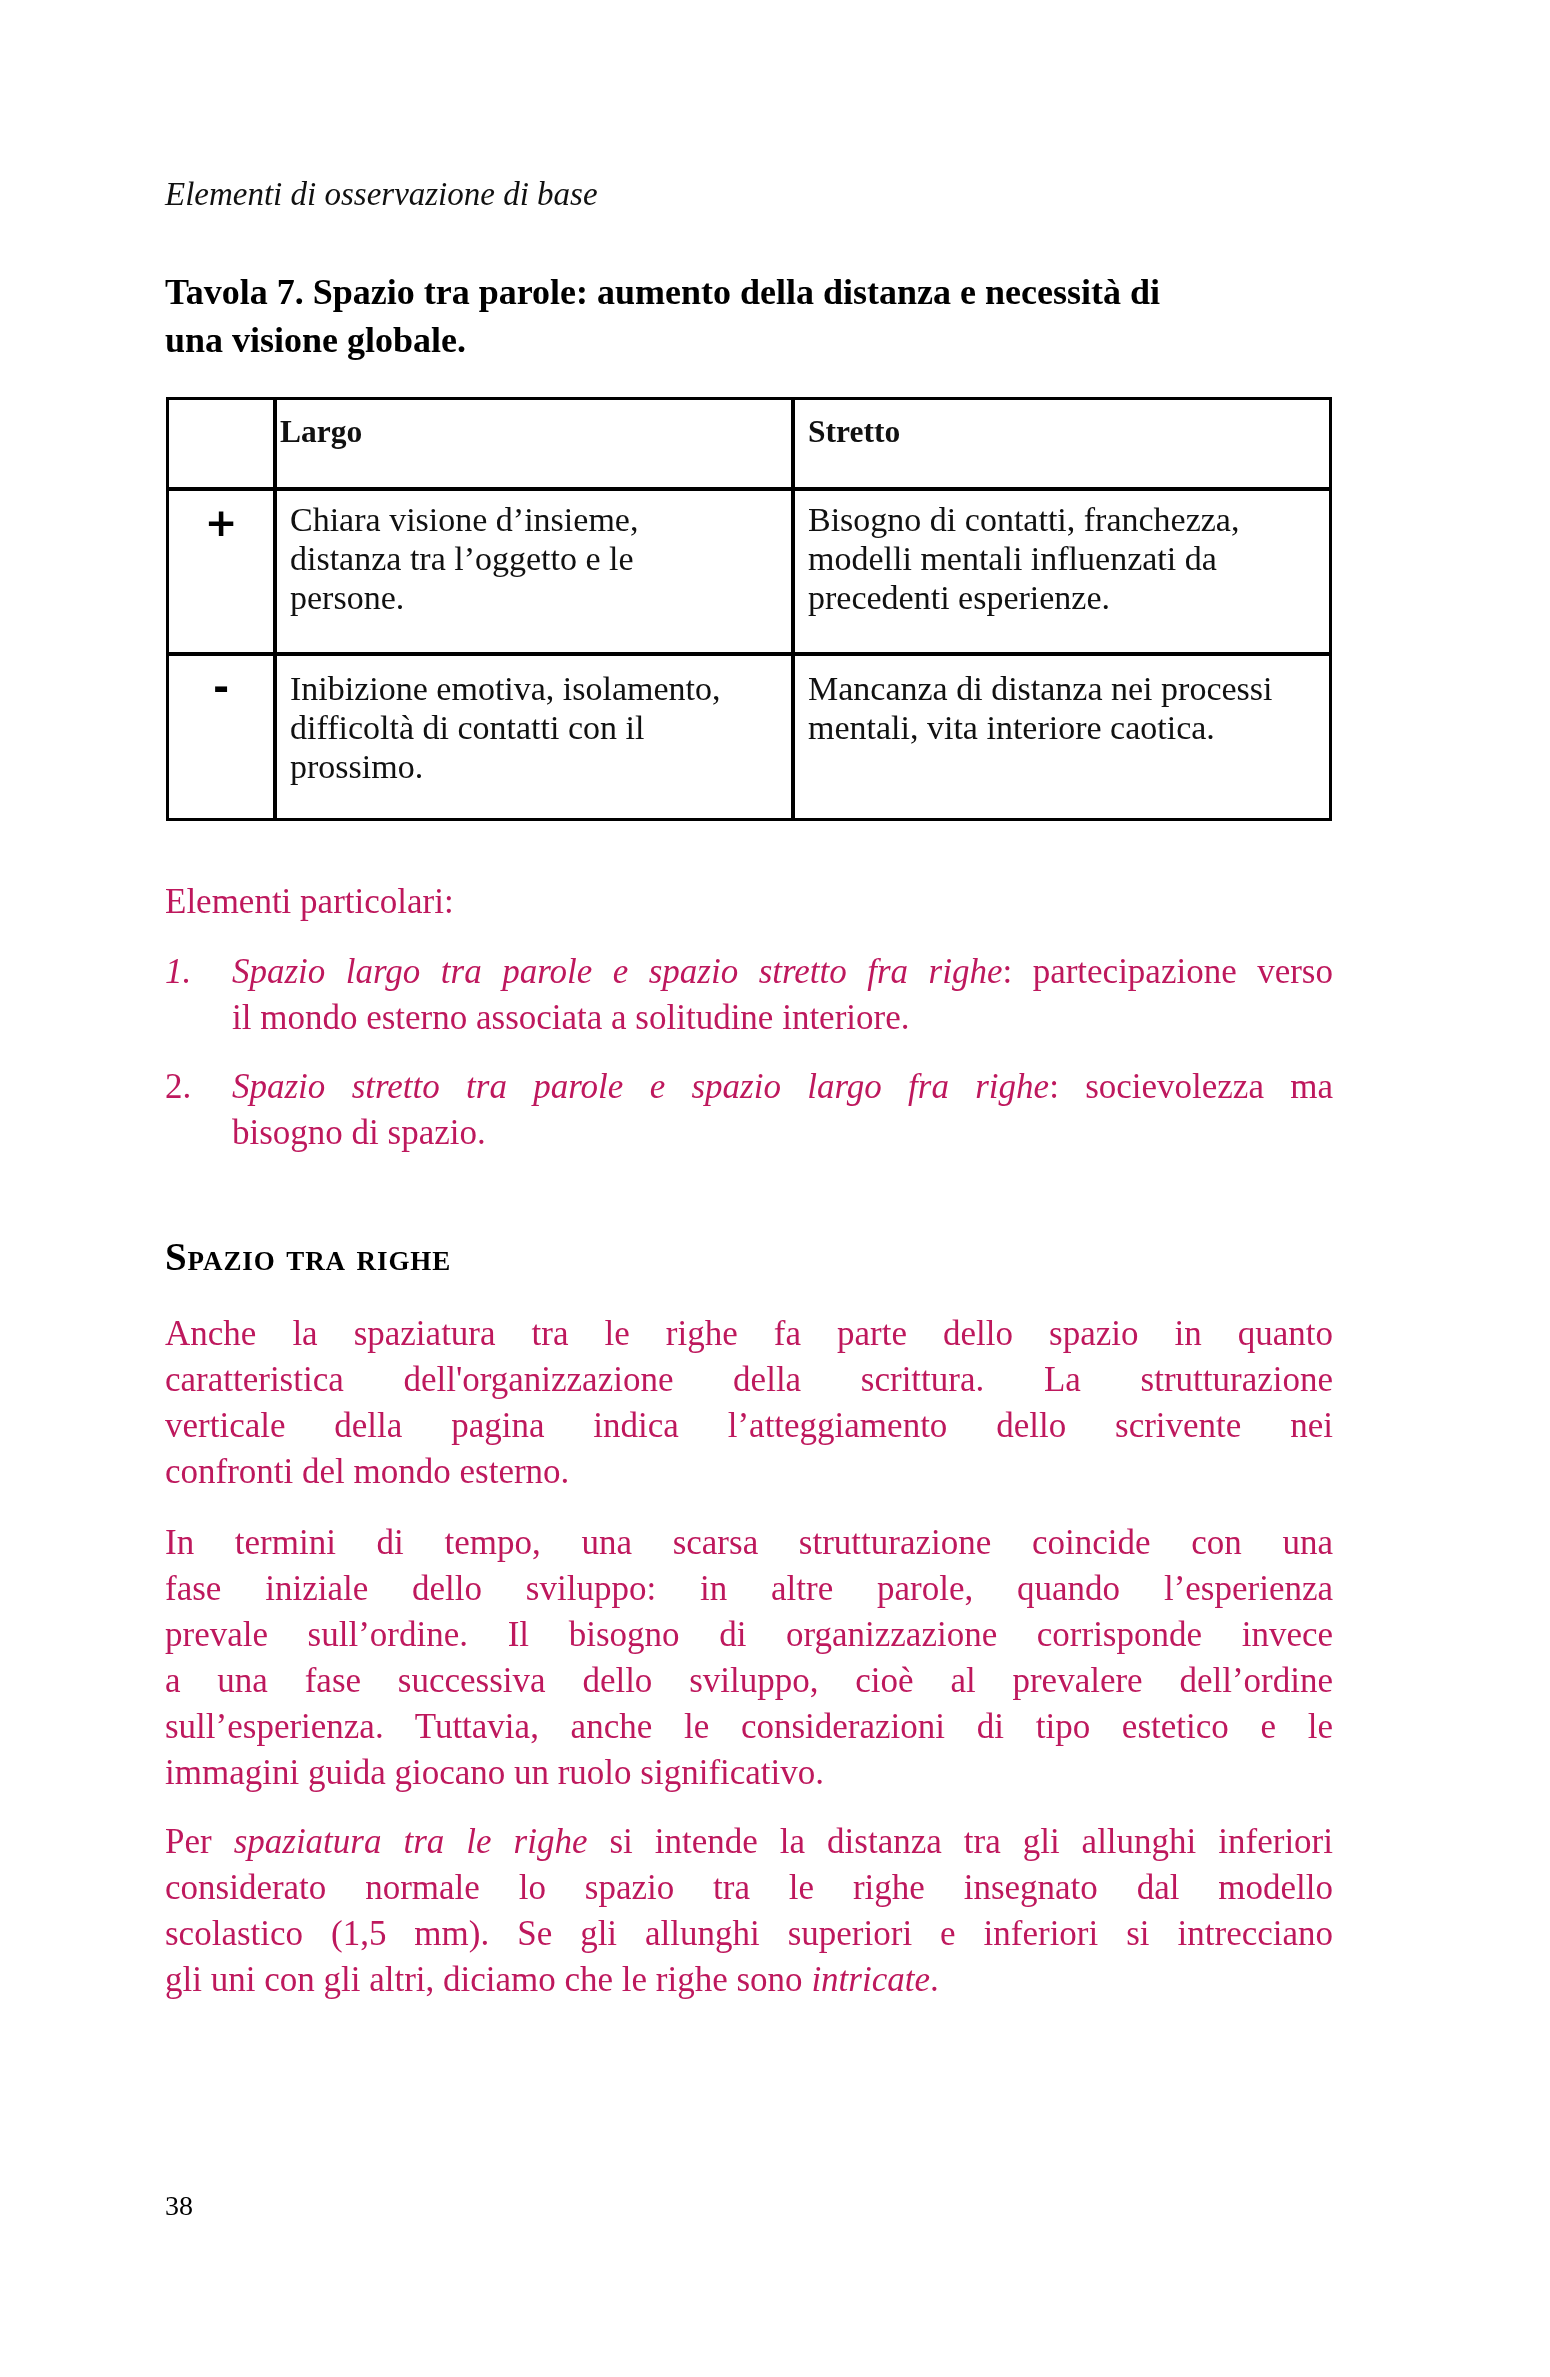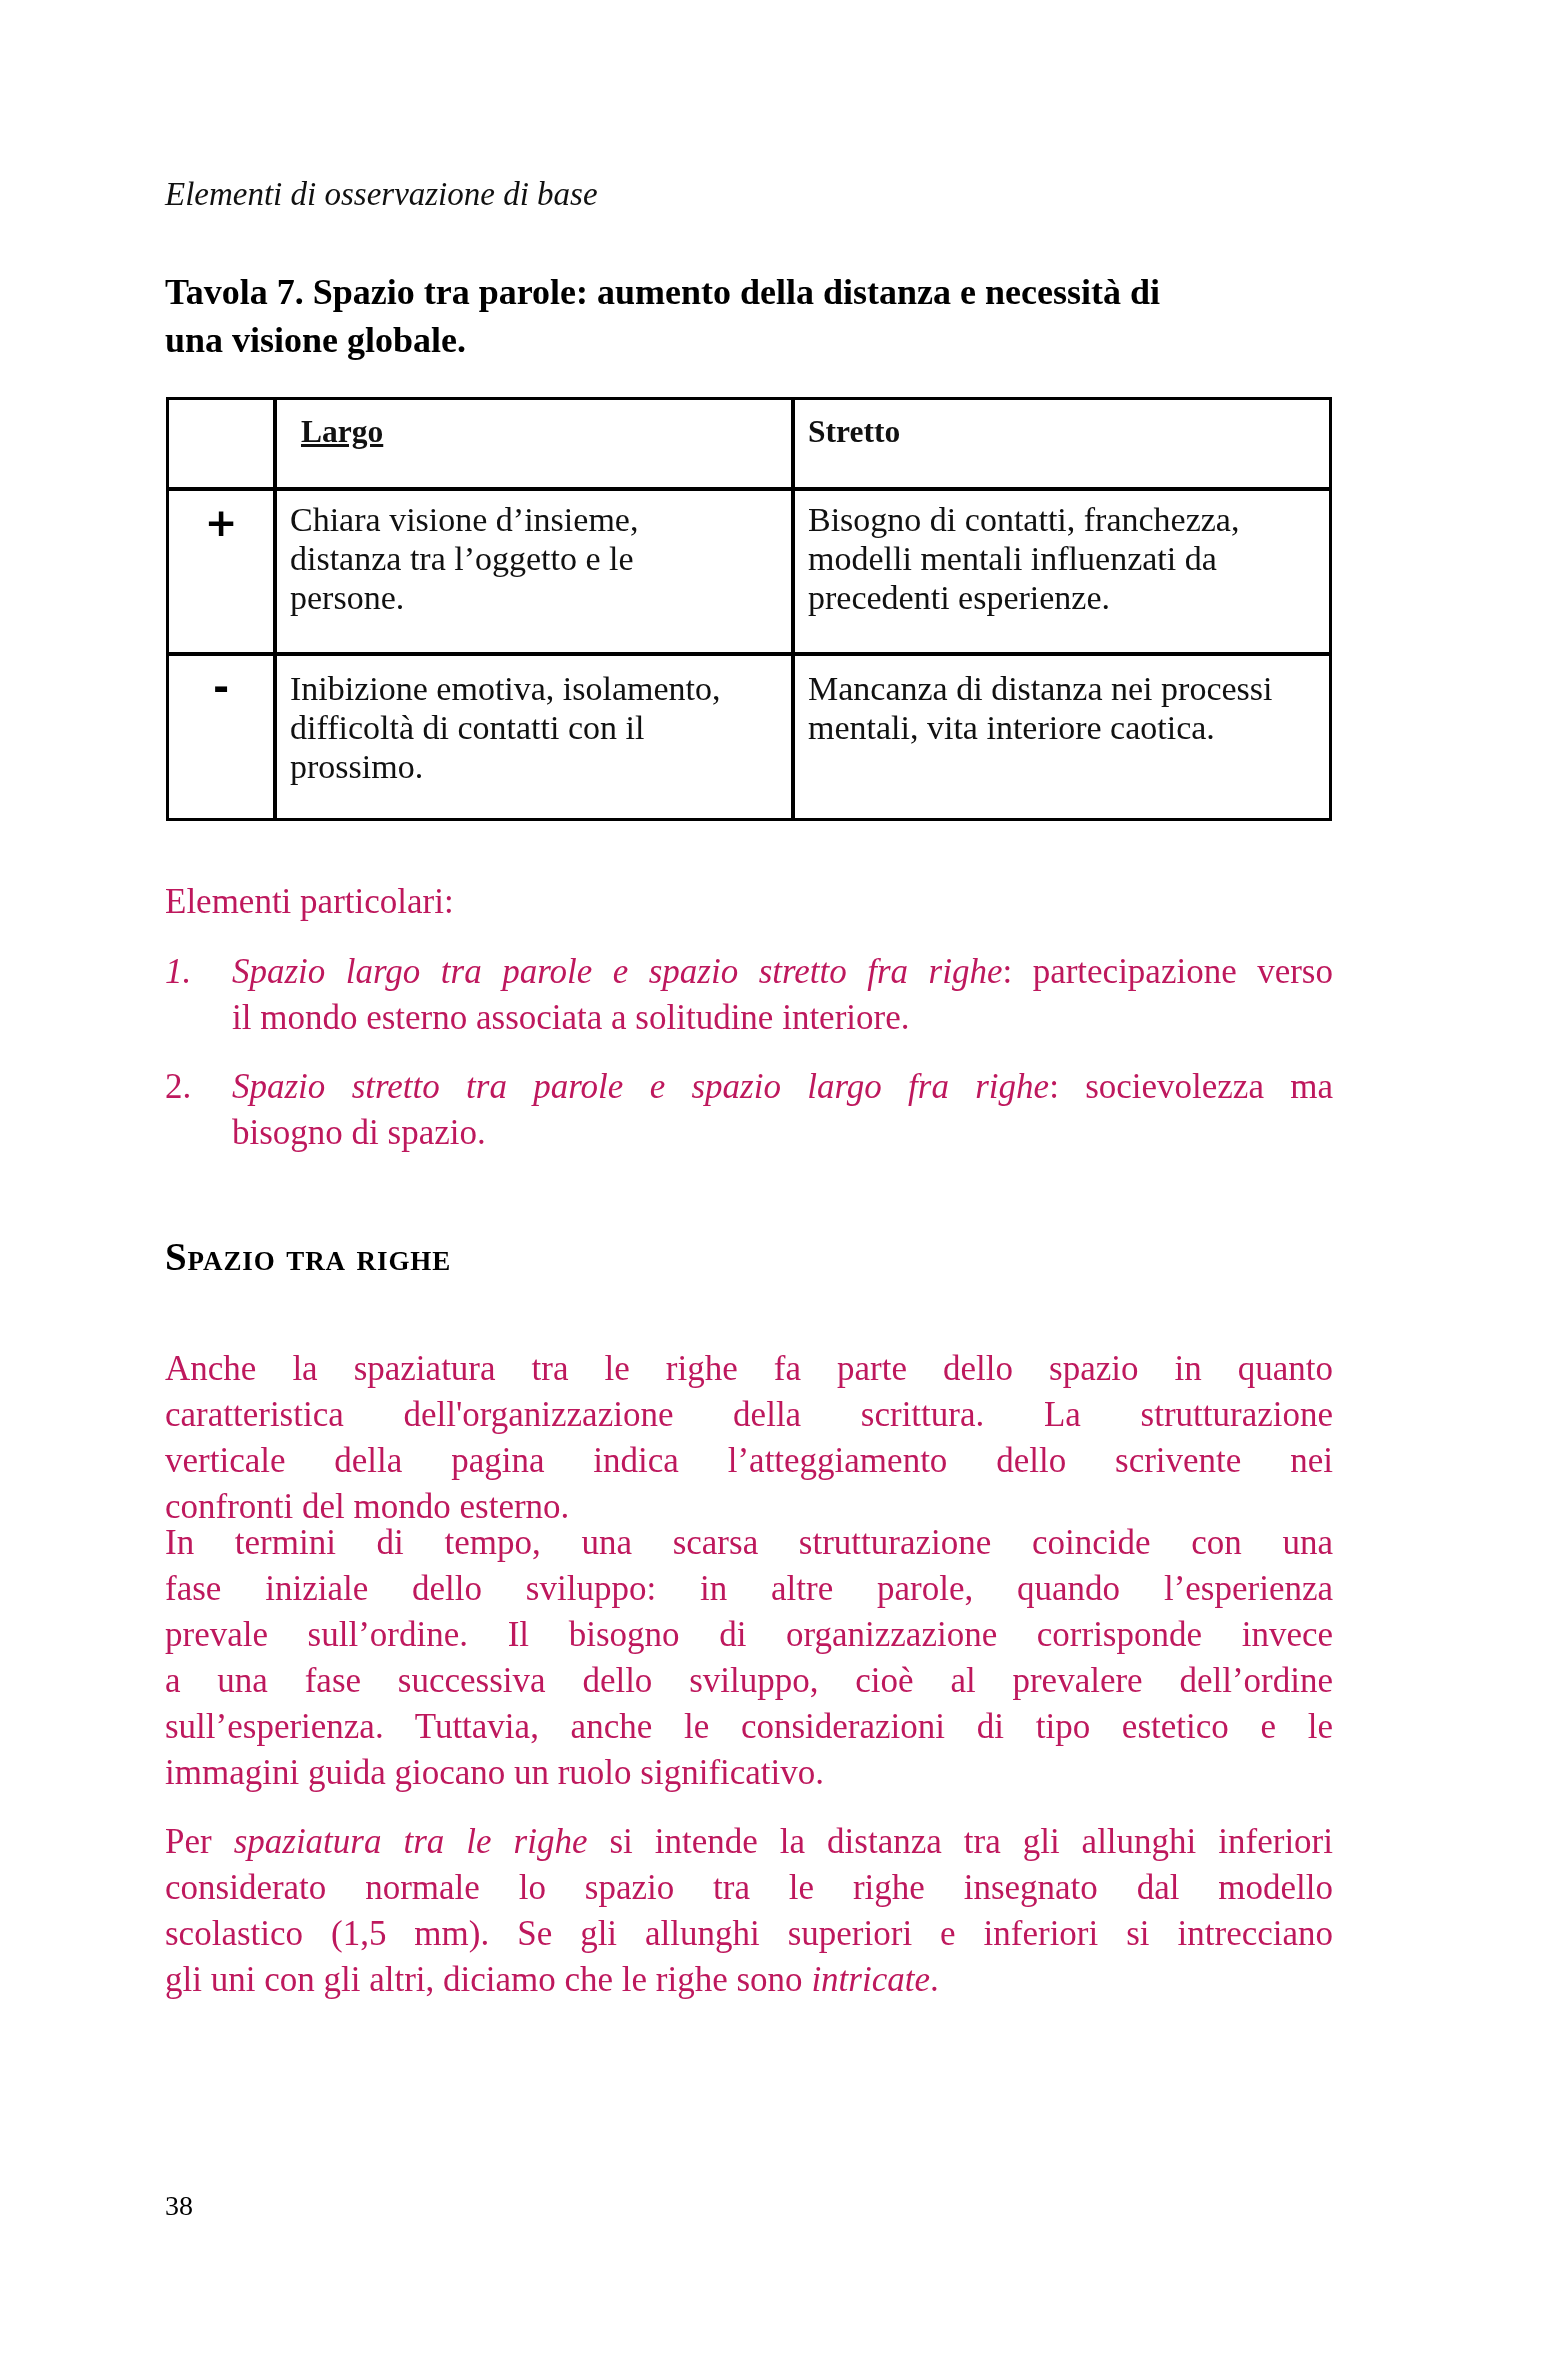--- a/index.html
+++ b/index.html
@@ -66,21 +66,21 @@
   <span class="line" style="height:48px">Tavola 7. Spazio tra parole: aumento della distanza e necessità di</span>
   <span class="line" style="height:48px">una visione globale.</span>
 </div>
 
 <div class="abs tbl">
   <div class="vline" style="left:104px"></div>
   <div class="vline" style="left:622px"></div>
   <div class="hline" style="top:87px"></div>
   <div class="hline" style="top:252px"></div>
 
-  <div class="cell-text cell-head" style="left:132px; top:12.3px;text-decoration:underline;">Largo</div>
+  <div class="cell-text cell-head" style="left:111px; top:12.3px;">Largo</div>
   <div class="cell-text cell-head" style="left:639px; top:12.3px;text-align:right;">Stretto</div>
 
   <div class="sign" style="left:0; top:103px;">+</div>
   <div class="cell-text" style="left:121px; top:100px;">
     <div>Chiara visione d’insieme,</div>
     <div>distanza tra l’oggetto e le</div>
     <div>persone.</div>
   </div>
   <div class="cell-text" style="left:639px; top:100px;">
     <div>Bisogno di contatti, franchezza,</div>
@@ -115,21 +115,21 @@
 <div class="abs body-text block" style="top:1064px; height:91px;">
   <span class="list-num" style="font-style:normal">2.</span>
   <div class="list-body">
     <span class="jline"><em>Spazio stretto tra parole e spazio largo fra righe</em><span>: socievolezza ma</span></span>
     <span class="line">bisogno di spazio.</span>
   </div>
 </div>
 
 <div class="abs section-heading">Spazio tra righe</div>
 
-<div class="abs body-text block" style="top:1346px;">
+<div class="abs body-text block" style="top:1311px;">
   <span class="jline">Anche la spaziatura tra le righe fa parte dello spazio in quanto</span>
   <span class="jline">caratteristica dell'organizzazione della scrittura. La strutturazione</span>
   <span class="jline">verticale della pagina indica l’atteggiamento dello scrivente nei</span>
   <span class="line">confronti del mondo esterno.</span>
 </div>
 
 <div class="abs body-text block" style="top:1520px;">
   <span class="jline">In termini di tempo, una scarsa strutturazione coincide con una</span>
   <span class="jline">fase iniziale dello sviluppo: in altre parole, quando l’esperienza</span>
   <span class="jline">prevale sull’ordine. Il bisogno di organizzazione corrisponde invece</span>

